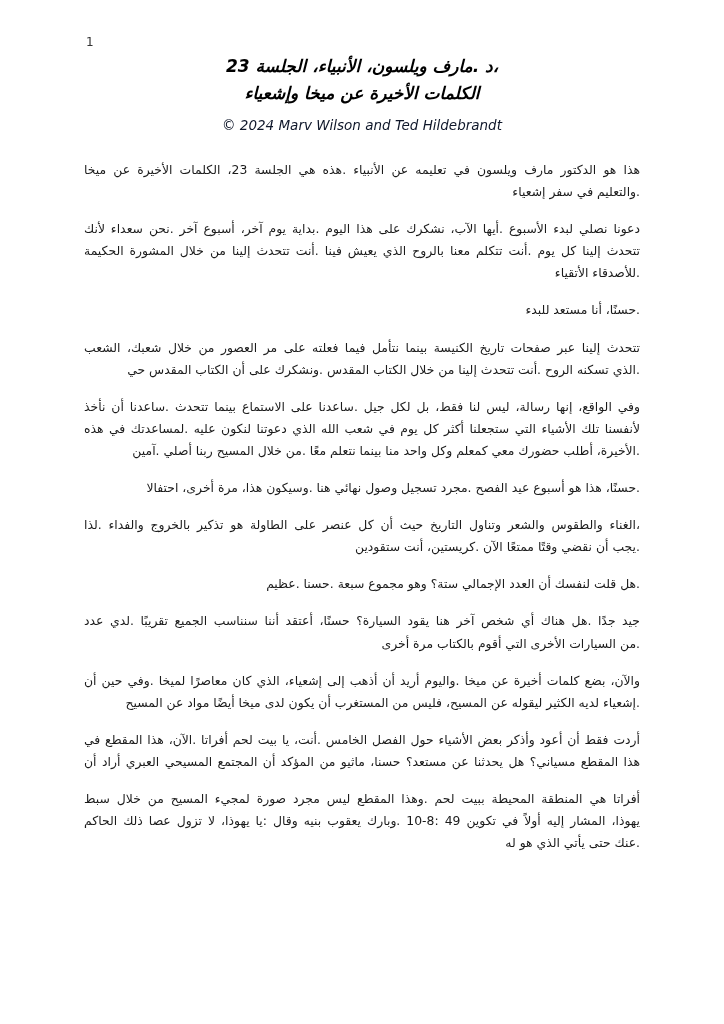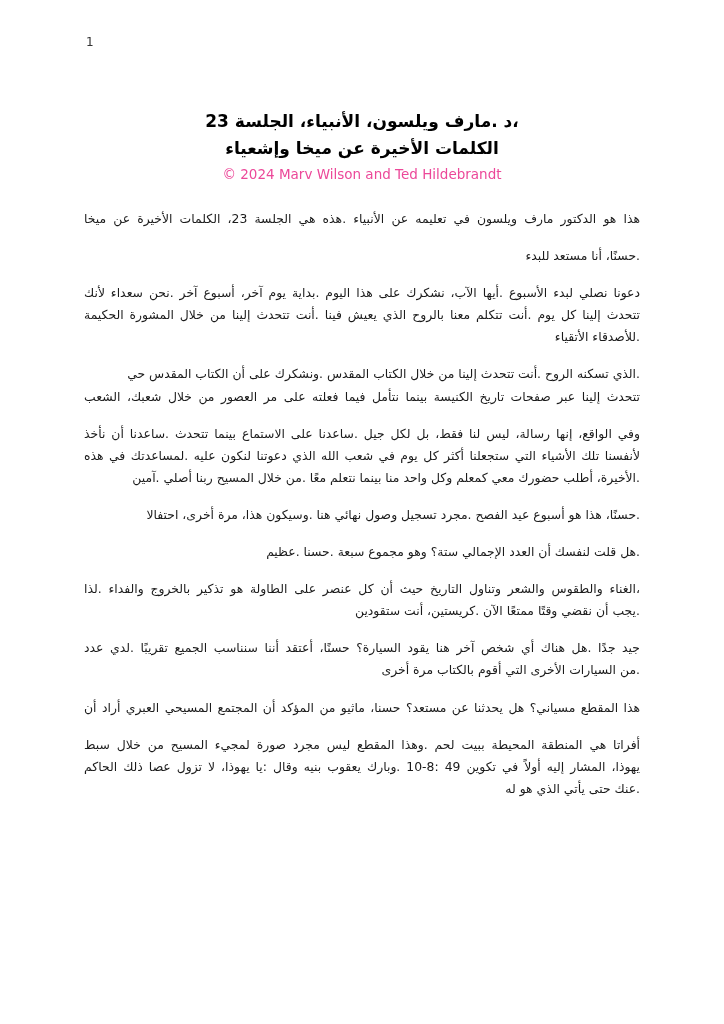--- a/index.html
+++ b/index.html
@@ -21,34 +21,35 @@
   }
   .page-number {
     position: absolute;
     left: 86px;
     top: 34px;
     font-size: 12px;
     line-height: 16px;
     color: #333333;
   }
   .header {
-    padding-top: 108px;
+    padding-top: 53px;
     text-align: center;
+    font-style: italic;
   }
   .title-line {
     font-size: 17px;
     line-height: 27px;
     font-weight: bold;
     color: #000000;
   }
   .copyright {
     font-size: 13.5px;
     line-height: 19px;
-    margin-top: 3px;
-    color: #ec4899;
+    margin-top: 9px;
+    color: #0f172a;
   }
   .body-text {
     margin-top: 24px;
     font-size: 12.4px;
     line-height: 22.1px;
   }
   .para {
     margin: 0 0 15px 0;
   }
   .line {
@@ -69,53 +70,59 @@
 
   <div class="header">
     <div class="title-line" dir="rtl">،د .مارف ويلسون، الأنبياء، الجلسة 23</div>
     <div class="title-line" dir="rtl">الكلمات الأخيرة عن ميخا وإشعياء</div>
     <div class="copyright" dir="ltr">© 2024 Marv Wilson and Ted Hildebrandt</div>
   </div>
 
   <div class="body-text">
       <div class="para">
         <div class="line full" dir="rtl">هذا هو الدكتور مارف ويلسون في تعليمه عن الأنبياء .هذه هي الجلسة 23، الكلمات الأخيرة عن ميخا</div>
-      </div>
-      <div class="para">
-        <div class="line last" dir="rtl">.حسنًا، أنا مستعد للبدء</div>
+        <div class="line last" dir="rtl">.والتعليم في سفر إشعياء</div>
       </div>
       <div class="para">
         <div class="line full" dir="rtl">دعونا نصلي لبدء الأسبوع .أيها الآب، نشكرك على هذا اليوم .بداية يوم آخر، أسبوع آخر .نحن سعداء لأنك</div>
         <div class="line full" dir="rtl">تتحدث إلينا كل يوم .أنت تتكلم معنا بالروح الذي يعيش فينا .أنت تتحدث إلينا من خلال المشورة الحكيمة</div>
         <div class="line last" dir="rtl">.للأصدقاء الأتقياء</div>
       </div>
       <div class="para">
+        <div class="line last" dir="rtl">.حسنًا، أنا مستعد للبدء</div>
+      </div>
+      <div class="para">
+        <div class="line full" dir="rtl">تتحدث إلينا عبر صفحات تاريخ الكنيسة بينما نتأمل فيما فعلته على مر العصور من خلال شعبك، الشعب</div>
         <div class="line last" dir="rtl">.الذي تسكنه الروح .أنت تتحدث إلينا من خلال الكتاب المقدس .ونشكرك على أن الكتاب المقدس حي</div>
-        <div class="line full" dir="rtl">تتحدث إلينا عبر صفحات تاريخ الكنيسة بينما نتأمل فيما فعلته على مر العصور من خلال شعبك، الشعب</div>
       </div>
       <div class="para">
         <div class="line full" dir="rtl">وفي الواقع، إنها رسالة، ليس لنا فقط، بل لكل جيل .ساعدنا على الاستماع بينما تتحدث .ساعدنا أن نأخذ</div>
         <div class="line full" dir="rtl">لأنفسنا تلك الأشياء التي ستجعلنا أكثر كل يوم في شعب الله الذي دعوتنا لنكون عليه .لمساعدتك في هذه</div>
         <div class="line last" dir="rtl">.الأخيرة، أطلب حضورك معي كمعلم وكل واحد منا بينما نتعلم معًا .من خلال المسيح ربنا أصلي .آمين</div>
       </div>
       <div class="para">
         <div class="line last" dir="rtl">.حسنًا، هذا هو أسبوع عيد الفصح .مجرد تسجيل وصول نهائي هنا .وسيكون هذا، مرة أخرى، احتفالا</div>
       </div>
       <div class="para">
-        <div class="line last" dir="rtl">.هل قلت لنفسك أن العدد الإجمالي ستة؟ وهو مجموع سبعة .حسنا .عظيم</div>
+        <div class="line full" dir="rtl">،الغناء والطقوس والشعر وتناول التاريخ حيث أن كل عنصر على الطاولة هو تذكير بالخروج والفداء .لذا</div>
+        <div class="line last" dir="rtl">.يجب أن نقضي وقتًا ممتعًا الآن .كريستين، أنت ستقودين</div>
       </div>
       <div class="para">
-        <div class="line full" dir="rtl">،الغناء والطقوس والشعر وتناول التاريخ حيث أن كل عنصر على الطاولة هو تذكير بالخروج والفداء .لذا</div>
-        <div class="line last" dir="rtl">.يجب أن نقضي وقتًا ممتعًا الآن .كريستين، أنت ستقودين</div>
+        <div class="line last" dir="rtl">.هل قلت لنفسك أن العدد الإجمالي ستة؟ وهو مجموع سبعة .حسنا .عظيم</div>
       </div>
       <div class="para">
         <div class="line full" dir="rtl">جيد جدًا .هل هناك أي شخص آخر هنا يقود السيارة؟ حسنًا، أعتقد أننا سنناسب الجميع تقريبًا .لدي عدد</div>
         <div class="line last" dir="rtl">.من السيارات الأخرى التي أقوم بالكتاب مرة أخرى</div>
       </div>
       <div class="para">
+        <div class="line full" dir="rtl">والآن، بضع كلمات أخيرة عن ميخا .واليوم أريد أن أذهب إلى إشعياء، الذي كان معاصرًا لميخا .وفي حين أن</div>
+        <div class="line last" dir="rtl">.إشعياء لديه الكثير ليقوله عن المسيح، فليس من المستغرب أن يكون لدى ميخا أيضًا مواد عن المسيح</div>
+      </div>
+      <div class="para">
+        <div class="line full" dir="rtl">أردت فقط أن أعود وأذكر بعض الأشياء حول الفصل الخامس .أنت، يا بيت لحم أفراتا .الآن، هذا المقطع في</div>
         <div class="line full" dir="rtl">هذا المقطع مسياني؟ هل يحدثنا عن مستعد؟ حسنا، ماثيو من المؤكد أن المجتمع المسيحي العبري أراد أن</div>
       </div>
       <div class="para">
         <div class="line full" dir="rtl">أفراتا هي المنطقة المحيطة ببيت لحم .وهذا المقطع ليس مجرد صورة لمجيء المسيح من خلال سبط</div>
         <div class="line full" dir="rtl">يهوذا، المشار إليه أولاً في تكوين 49 :8-10 .وبارك يعقوب بنيه وقال :يا يهوذا، لا تزول عصا ذلك الحاكم</div>
         <div class="line last" dir="rtl">.عنك حتى يأتي الذي هو له</div>
       </div>
     </div>
 
 </div>

